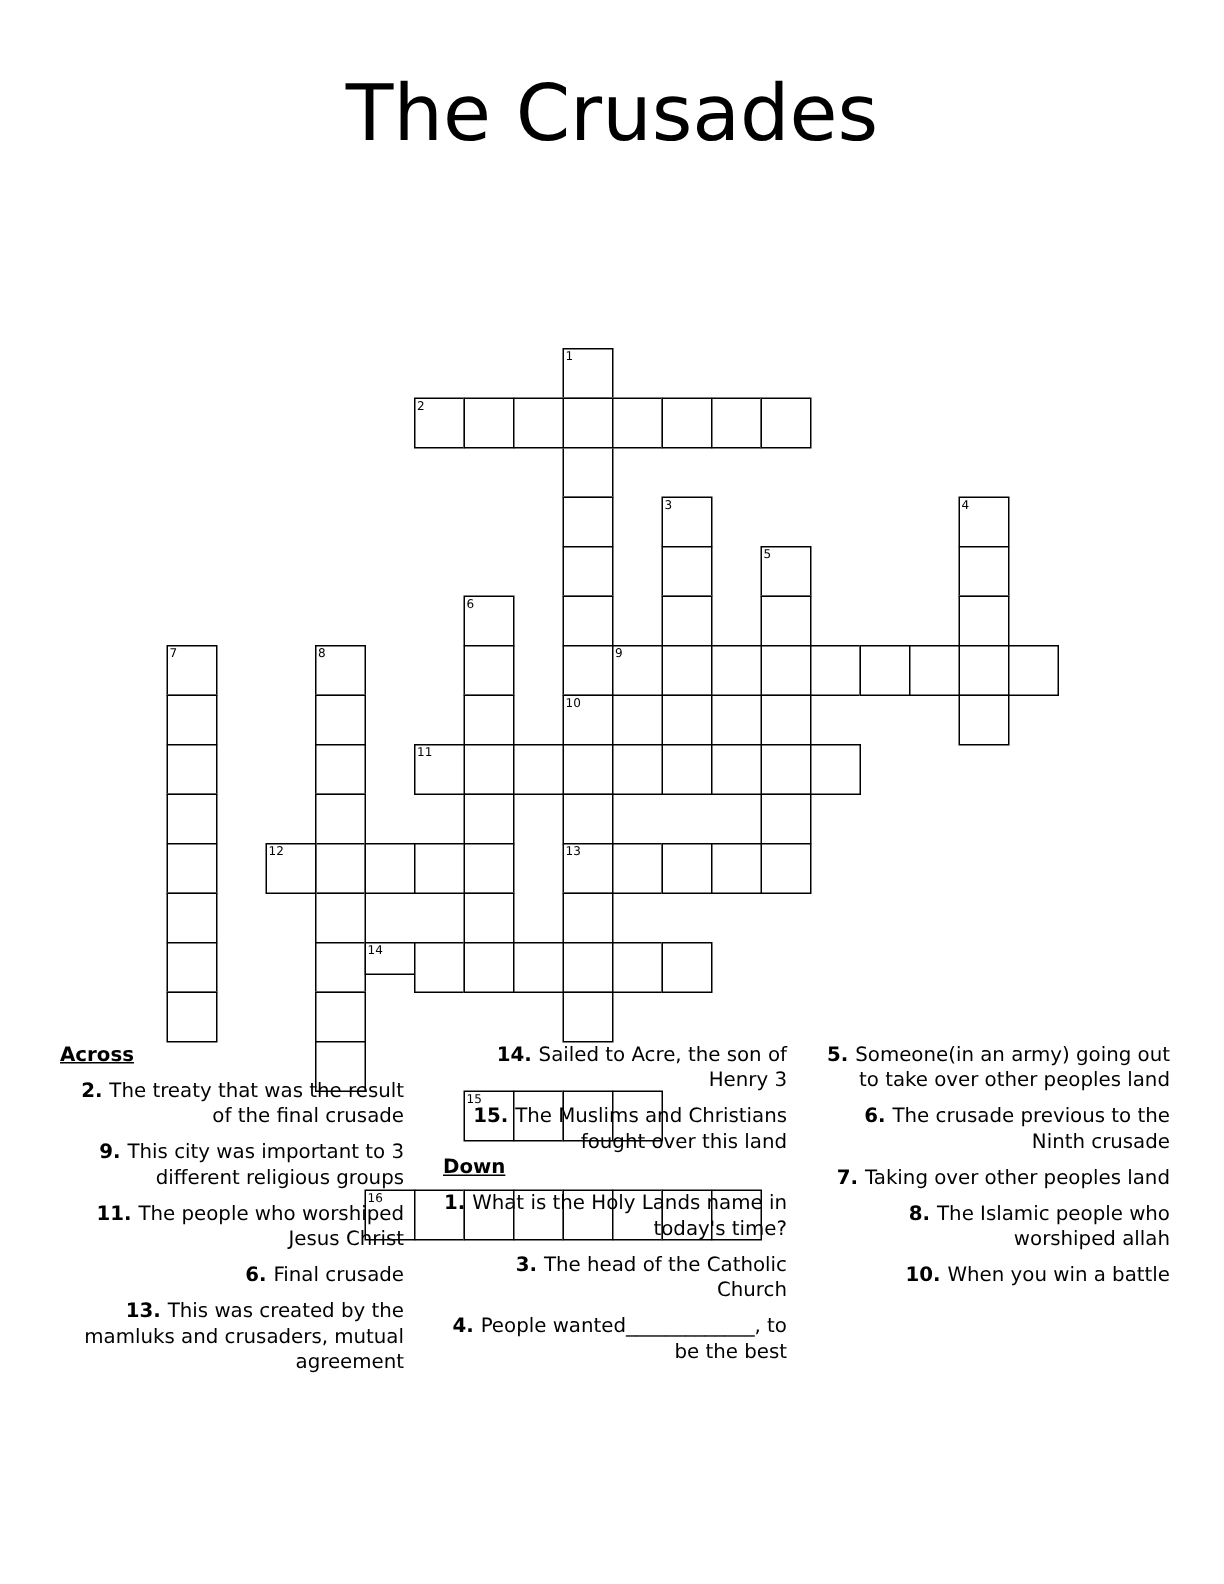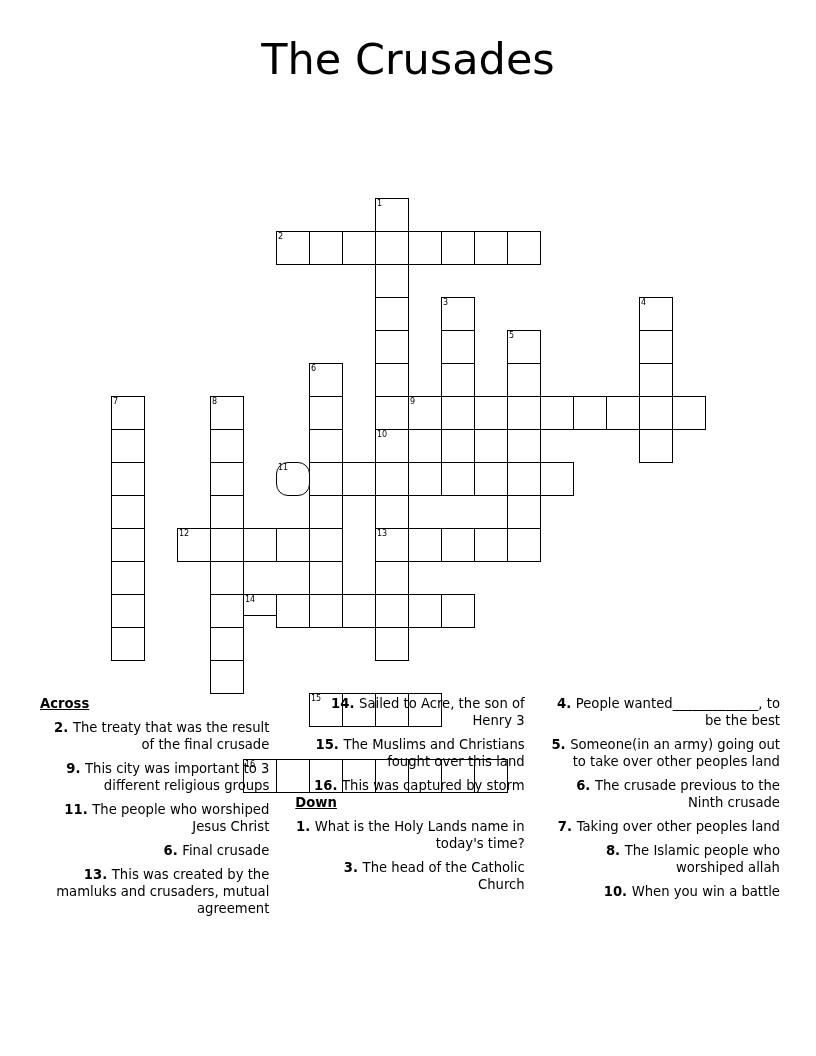--- a/index.html
+++ b/index.html
@@ -10,24 +10,24 @@
     width: 816px;
     height: 1056px;
     background: #ffffff;
     font-family: "DejaVu Sans", sans-serif;
     color: #000000;
     position: relative;
     overflow: hidden;
   }
   #title {
     text-align: center;
-    font-size: 43px;
+    font-size: 52px;
     font-weight: normal;
     letter-spacing: 0px;
-    margin: 4px;
+    margin: 16px;
     padding-top: 30px;
     font-family: "DejaVu Sans", sans-serif;
   }
   #grid-wrap {
     position: relative;
     width: 816px;
     height: 590px;
   }
   .cell {
     position: absolute;
@@ -156,21 +156,21 @@
     <div class="cell" style="left: 606px; top: 308px; width: 34px; height: 34px;"></div>
     <div class="cell" style="left: 672px; top: 308px; width: 34px; height: 34px;"></div>
     <div class="cell" style="left: 375px; top: 374px; width: 34px; height: 34px;"></div>
     <div class="cell" style="left: 375px; top: 407px; width: 34px; height: 34px;"></div>
     <div class="cell" style="left: 375px; top: 440px; width: 34px; height: 34px;">
       <span class="num">13</span>
     </div>
     <div class="cell" style="left: 375px; top: 473px; width: 34px; height: 34px;"></div>
     <div class="cell" style="left: 375px; top: 506px; width: 34px; height: 34px;"></div>
     <div class="cell" style="left: 375px; top: 539px; width: 34px; height: 34px;"></div>
-    <div class="cell" style="left: 276px; top: 374px; width: 34px; height: 34px; border-radius: 12px;">
+    <div class="cell" style="left: 276px; top: 374px; width: 34px; height: 34px;">
       <span class="num">11</span>
     </div>
     <div class="cell" style="left: 342px; top: 374px; width: 34px; height: 34px;"></div>
     <div class="cell" style="left: 408px; top: 374px; width: 34px; height: 34px;"></div>
     <div class="cell" style="left: 474px; top: 374px; width: 34px; height: 34px;"></div>
     <div class="cell" style="left: 540px; top: 374px; width: 34px; height: 34px;"></div>
     <div class="cell" style="left: 177px; top: 440px; width: 34px; height: 34px;">
       <span class="num">12</span>
     </div>
     <div class="cell" style="left: 243px; top: 440px; width: 34px; height: 34px;"></div>
@@ -207,21 +207,20 @@
 <div id="clues">
   <div class="heading">Across</div>
   <div id="across-list">
       <p class="clue"><b>2. </b><span>The treaty that was the result of the final crusade</span></p>
       <p class="clue"><b>9. </b><span>This city was important to 3 different religious groups</span></p>
       <p class="clue"><b>11. </b><span>The people who worshiped Jesus Christ</span></p>
       <p class="clue"><b>6. </b><span>Final crusade</span></p>
       <p class="clue"><b>13. </b><span>This was created by the mamluks and crusaders, mutual agreement</span></p>
       <p class="clue"><b>14. </b><span>Sailed to Acre, the son of Henry 3</span></p>
       <p class="clue"><b>15. </b><span>The Muslims and Christians fought over this land</span></p>
-      <p class="clue"><b>16. </b><span>This was captured by storm</span></p>
     </div>
   <div class="heading">Down</div>
   <div id="down-list">
       <p class="clue"><b>1. </b><span>What is the Holy Lands name in today's time?</span></p>
       <p class="clue"><b>3. </b><span>The head of the Catholic Church</span></p>
       <p class="clue"><b>4. </b><span>People wanted_____________, to be the best</span></p>
       <p class="clue"><b>5. </b><span>Someone(in an army) going out to take over other peoples land</span></p>
       <p class="clue"><b>6. </b><span>The crusade previous to the Ninth crusade</span></p>
       <p class="clue"><b>7. </b><span>Taking over other peoples land</span></p>
       <p class="clue"><b>8. </b><span>The Islamic people who worshiped allah</span></p>

